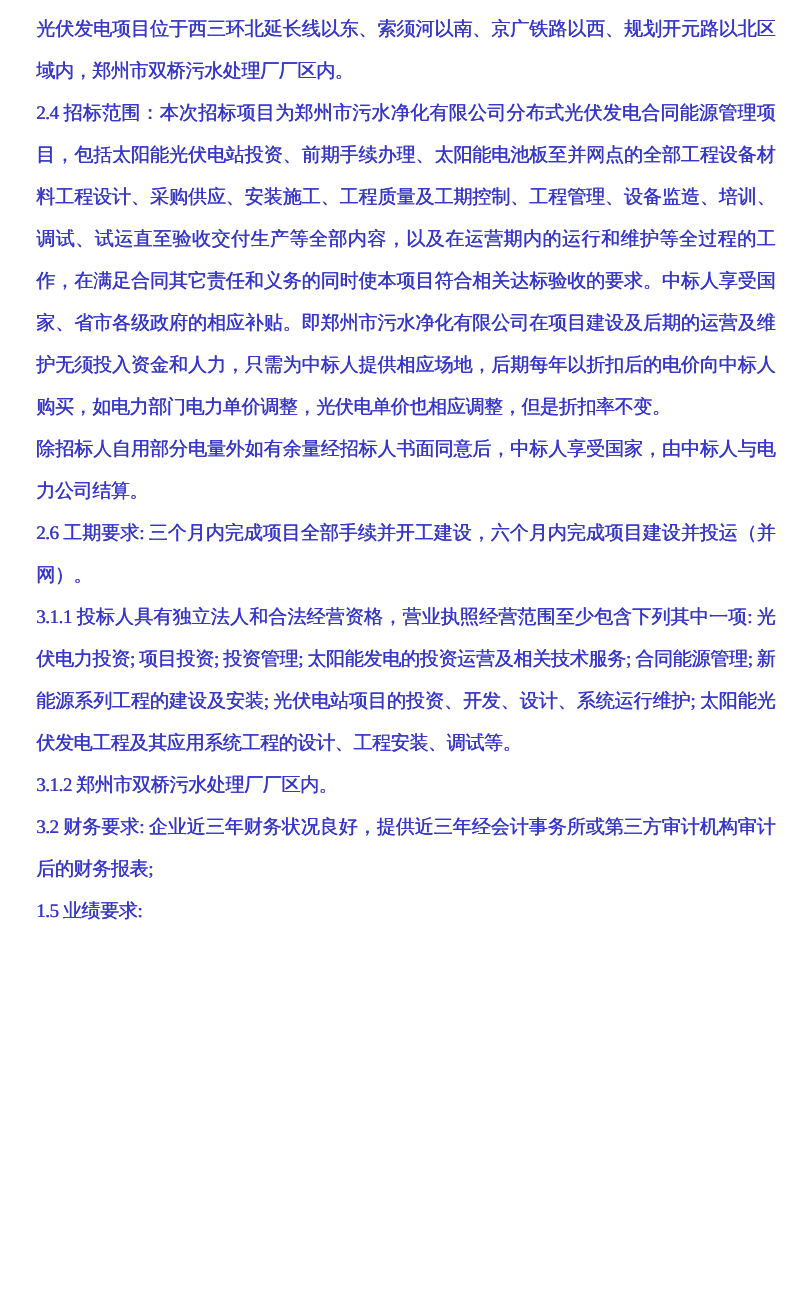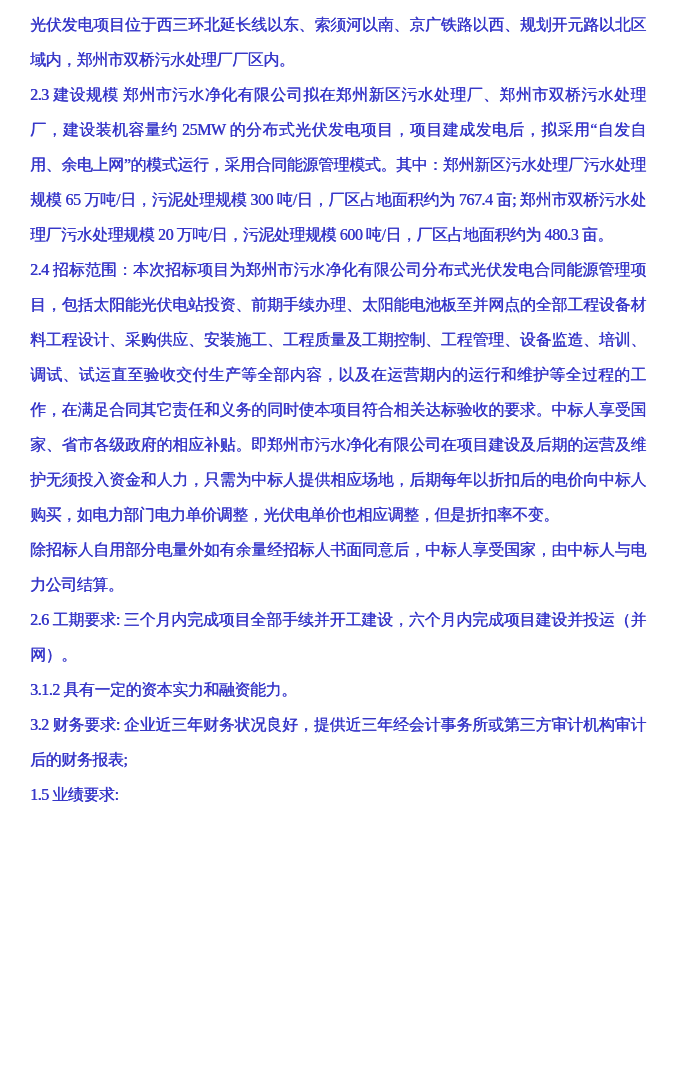--- a/index.html
+++ b/index.html
@@ -30,20 +30,20 @@
     padding: 0;
     
     text-shadow: 0.4px 0 0 currentColor;
   }
 </style>
 </head>
 <body>
 
 <div class="doc-page">
   <p>光伏发电项目位于西三环北延长线以东、索须河以南、京广铁路以西、规划开元路以北区域内，郑州市双桥污水处理厂厂区内。</p>
-  <p>2.3 建设规模 郑州市污水净化有限公司拟在郑州新区污水处理厂、郑州市双桥污水处理厂，建设装机容量约 25MW 的分布式光伏发电项目，项目建成发电后，拟采用“自发自用、余电上网”的模式运行，采用合同能源管理模式。其中：郑州新区污水处理厂污水处理规模 65 万吨/日，污泥处理规模 300 吨/日，厂区占地面积约为 767.4 亩; 郑州市双桥污水处理厂污水处理规模 20 万吨/日，污泥处理规模 600 吨/日，厂区占地面积约为 480.3 亩。</p>
   <p>2.4 招标范围：本次招标项目为郑州市污水净化有限公司分布式光伏发电合同能源管理项目，包括太阳能光伏电站投资、前期手续办理、太阳能电池板至并网点的全部工程设备材料工程设计、采购供应、安装施工、工程质量及工期控制、工程管理、设备监造、培训、调试、试运直至验收交付生产等全部内容，以及在运营期内的运行和维护等全过程的工作，在满足合同其它责任和义务的同时使本项目符合相关达标验收的要求。中标人享受国家、省市各级政府的相应补贴。即郑州市污水净化有限公司在项目建设及后期的运营及维护无须投入资金和人力，只需为中标人提供相应场地，后期每年以折扣后的电价向中标人购买，如电力部门电力单价调整，光伏电单价也相应调整，但是折扣率不变。</p>
   <p>除招标人自用部分电量外如有余量经招标人书面同意后，中标人享受国家，由中标人与电力公司结算。</p>
   <p>2.6 工期要求: 三个月内完成项目全部手续并开工建设，六个月内完成项目建设并投运（并网）。</p>
-  <p>3.1.2 具有一定的资本实力和融资能力。</p>
+  <p>3.1.1 投标人具有独立法人和合法经营资格，营业执照经营范围至少包含下列其中一项: 光伏电力投资; 项目投资; 投资管理; 太阳能发电的投资运营及相关技术服务; 合同能源管理; 新能源系列工程的建设及安装; 光伏电站项目的投资、开发、设计、系统运行维护; 太阳能光伏发电工程及其应用系统工程的设计、工程安装、调试等。</p>
+  <p>3.1.2 郑州市双桥污水处理厂厂区内。</p>
   <p>3.2 财务要求: 企业近三年财务状况良好，提供近三年经会计事务所或第三方审计机构审计后的财务报表;</p>
   <p>1.5 业绩要求:</p>
 </div>
 
 </body></html>

